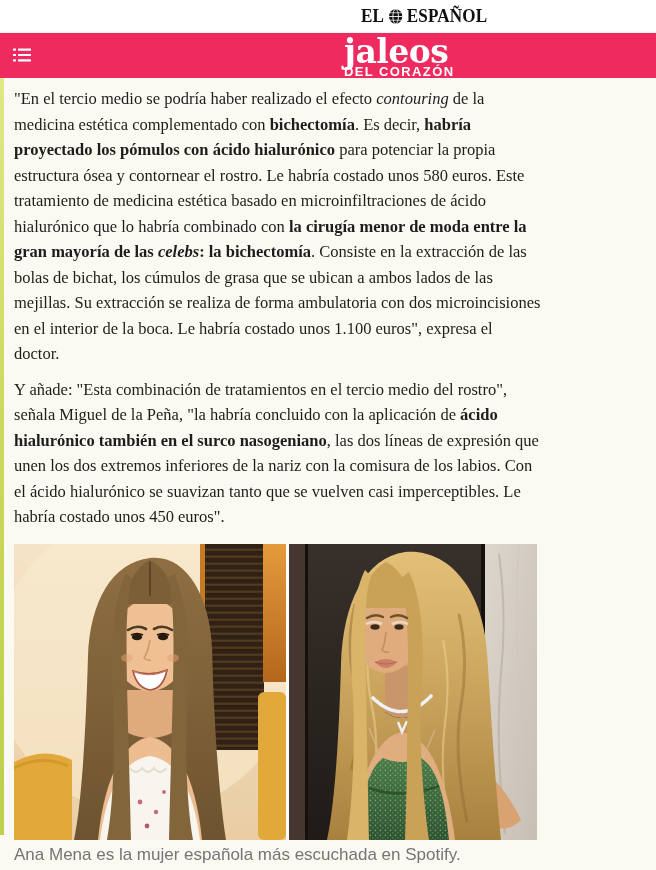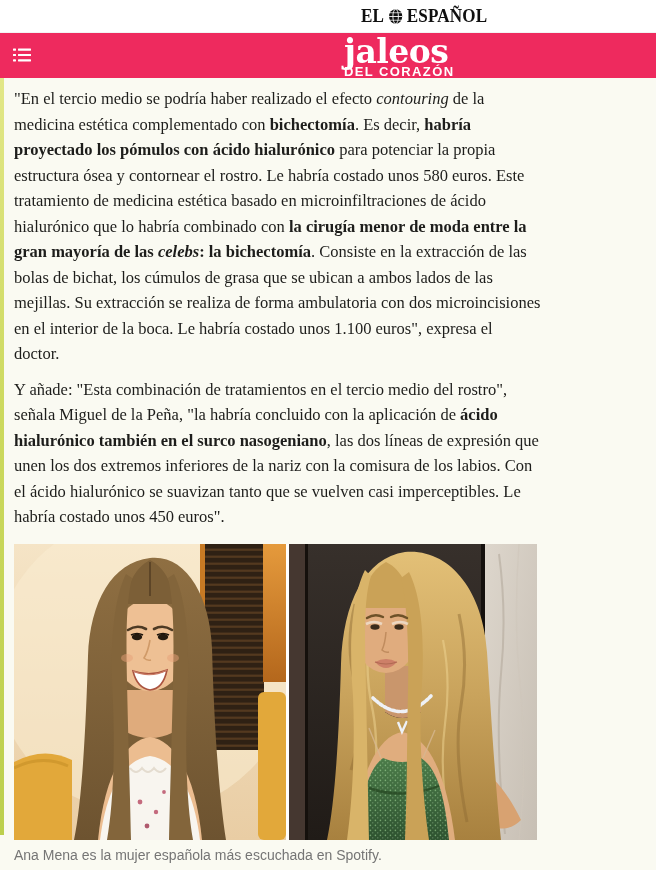--- a/index.html
+++ b/index.html
@@ -65,21 +65,21 @@
     color:var(--text-color);
     margin:0 0 10px 0;
     text-align:left;
   }
   article p .b{font-weight:700;margin-top:40px;}
   article p .i{font-style:italic;}
   figure{margin:14px 0 0 0;}
   .photos{display:flex;gap:3px;width:523px;background:#fff;}
   .photos svg{display:block;}
   figcaption{
-    margin-top:8px;font-size:14px;line-height:14px;
+    margin-top:8px;font-size:17px;line-height:14px;
     color:var(--caption-color);
   }
 </style>
 </head>
 <body>
 
 <header class="topbar">
   <div class="brand">
     <span>EL</span>
     <svg class="globe" viewBox="0 0 20 20">

